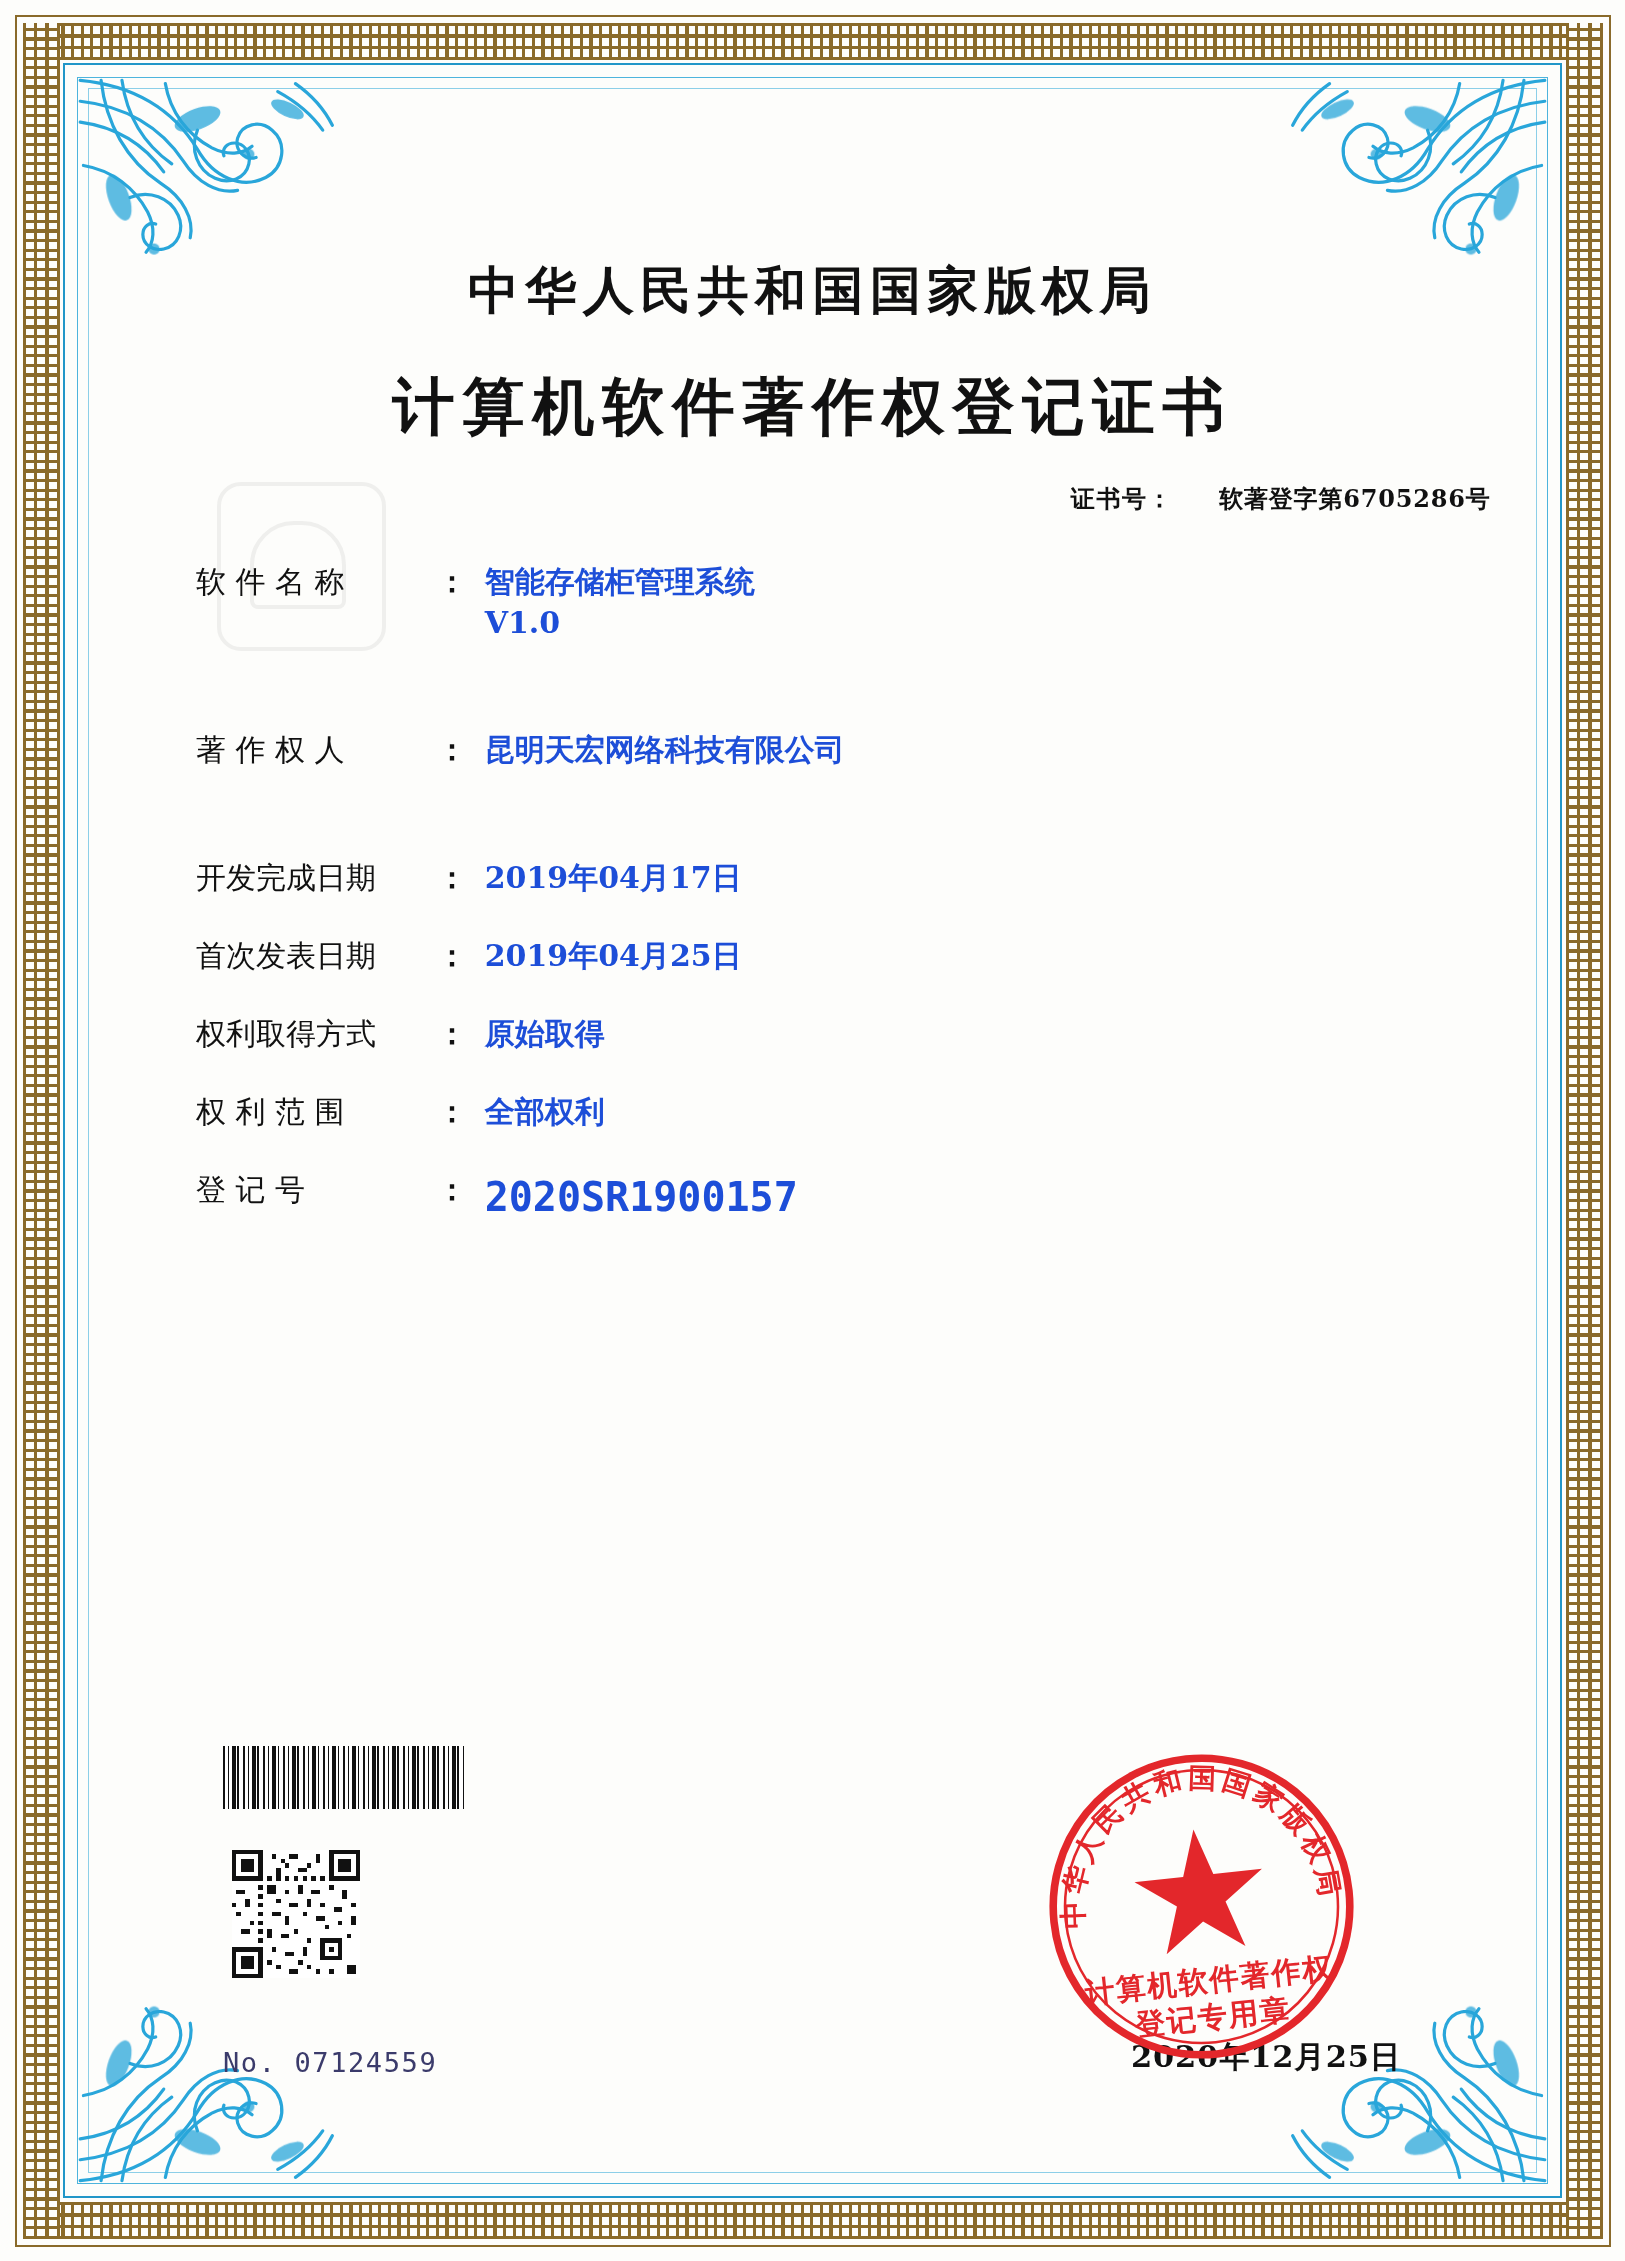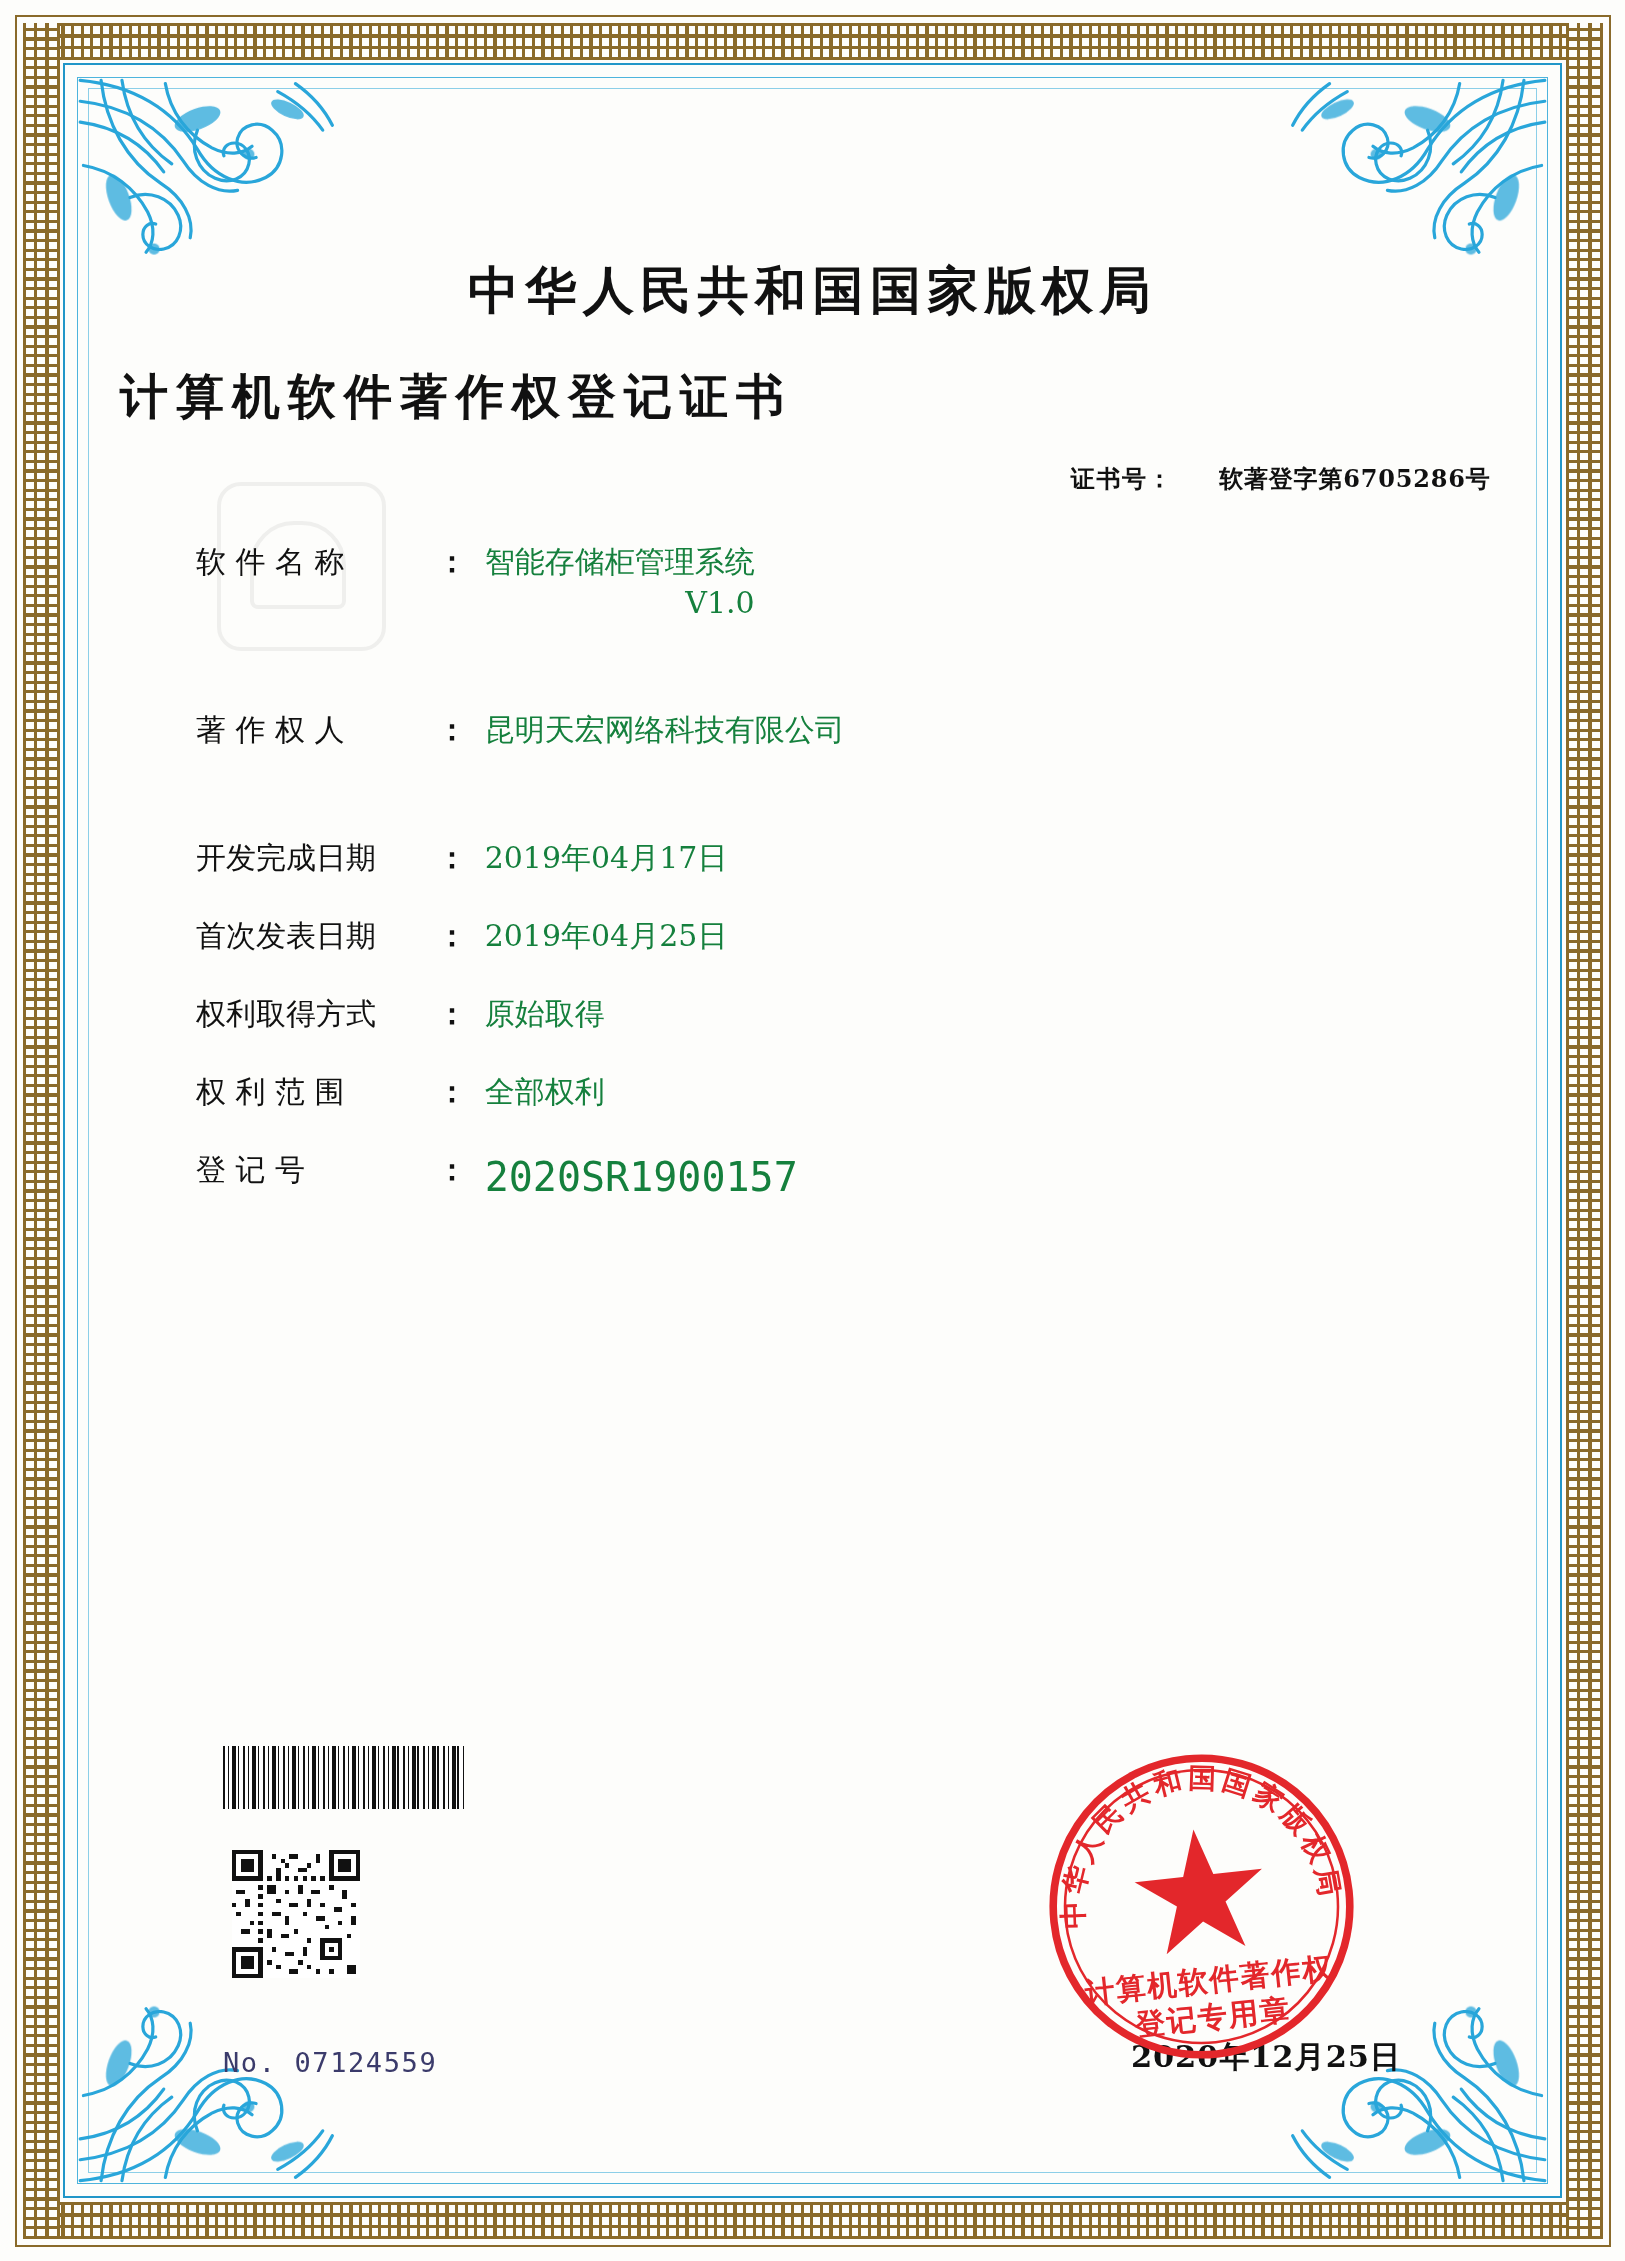--- a/index.html
+++ b/index.html
@@ -97,23 +97,24 @@
   .title-org {
     text-align: center;
     font-family: "DejaVu Serif", serif;
     font-weight: bold;
     font-size: 51px;
     letter-spacing: 6.4px;
     color: #111;
     margin-top: 137px;
   }
   .title-main {
-    font-family: "DejaVu Serif", serif;
-    font-weight: bold;
-    font-size: 48px;
+    text-align: center;
+    font-family: "DejaVu Serif", serif;
+    font-weight: bold;
+    font-size: 62px;
     letter-spacing: 8px;
     color: #111;
     margin-top: 39px;
   }
 
   .cert-no-row {
     display: flex;
     justify-content: flex-end;
     align-items: baseline;
     margin-top: 34px;
@@ -154,26 +155,25 @@
   }
   .field-colon {
     font-family: "DejaVu Serif", serif;
     font-weight: bold;
     font-size: 30px;
     color: #111;
     margin-right: 17.7px;
   }
   .field-value {
     font-family: "DejaVu Serif", serif;
-    font-weight: normal;
+    font-weight: bold;
     font-size: 30px;
-    color: #15803d;
+    color: #1d4ed8;
     line-height: 1.35;
     white-space: pre-line;
-    text-align: right;
   }
   .field-value.mono {
     font-family: "DejaVu Sans Mono", monospace;
     font-size: 40px;
     letter-spacing: 0px;
   }
 
   .gap-row { height: 50px; }
 
   .statement {

